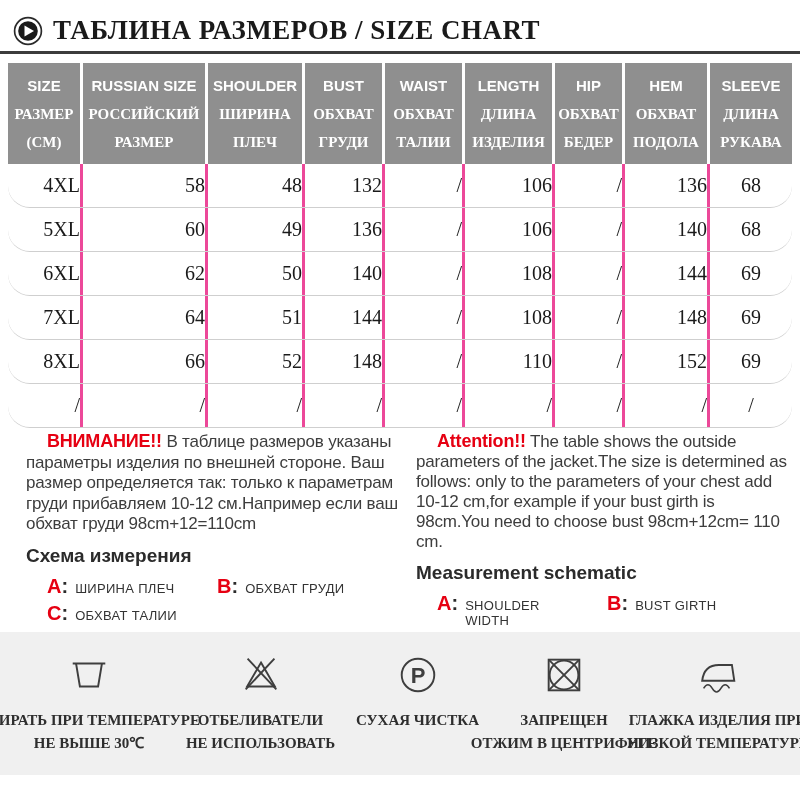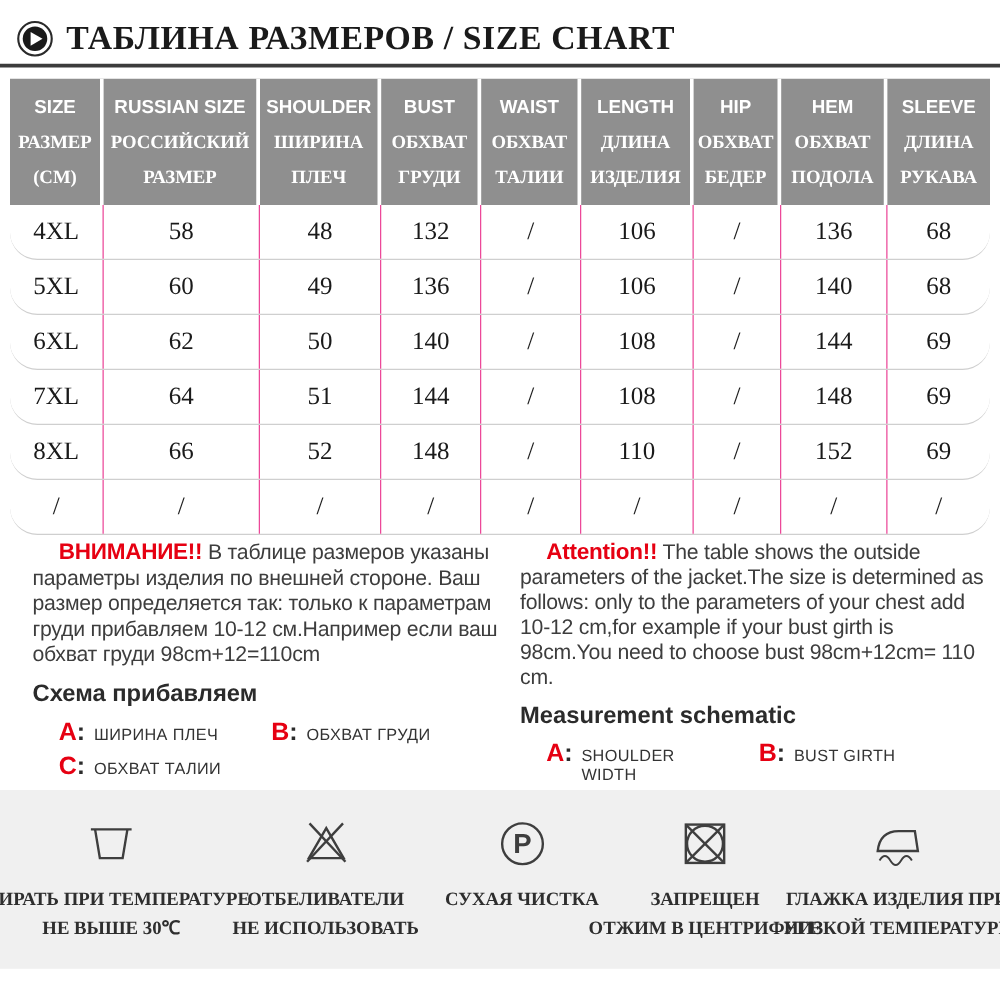--- a/index.html
+++ b/index.html
@@ -16,21 +16,21 @@
   
   .size-table { margin:9px 8px 0 8px; width:784px; }
   .trow { display:grid; grid-template-columns:75px 125px 97px 80px 80px 90px 70px 85px 82px;border-radius:22px; }
   .h { background:#8f8f8f; color:#fff; height:101px; display:flex; flex-direction:column;
        justify-content:center; align-items:center; text-align:center; line-height:28px; }
   .h:not(:last-child){ border-right:3px solid #fff; }
   .h .en { font-family:"Liberation Sans", sans-serif; font-weight:bold; font-size:15px; }
   .h .ru { font-weight:bold; font-size:15px; }
   .brow { border-bottom:1px solid #cfcfcf; }
   .brow > div { height:43px; line-height:43px; text-align:center; font-size:20px; }
-  .brow > div:not(:last-child){ border-right:1px solid #ec4899; }
+  .brow > div:not(:last-child){ border-right:3px solid #ec4899;text-align:right; }
 
   
   .notes { display:flex; padding:3px 8px 0 26px; gap:18px; }
   .note-col { width:372px; }
   .note-body { font-family:"Liberation Sans", sans-serif; font-size:17px; line-height:20.5px;
        color:#3d3d3d; letter-spacing:-.2px; }
   .note-col.en .note-body { line-height:20px; }
   .note-title { font-weight:bold; font-size:18px; }
   .schem-title { margin-top:10px; font-family:"Liberation Sans", sans-serif; font-weight:bold;
        font-size:19px; color:#2b2b2b; }
@@ -177,21 +177,21 @@
         <div>/</div>
         <div>/</div>
         <div>/</div>
         <div>/</div>
     </div>
   </div>
 
   <div class="notes">
     <div class="note-col ru">
       <div class="note-body"><span class="note-title red">ВНИМАНИЕ!!</span><span> В таблице размеров указаны параметры изделия по внешней стороне. Ваш размер определяется так: только к параметрам груди прибавляем 10-12 см.Например если ваш обхват груди 98cm+12=110cm</span></div>
-      <div class="schem-title">Схема прибавляем</div>
+      <div class="schem-title">Схема измерения</div>
       <div class="schem-grid">
         <div class="schem-item">
             <span class="schem-letter"><span class="red">A</span><span class="dot">:</span></span>
             <span class="schem-label">ШИРИНА ПЛЕЧ</span>
           </div>
         <div class="schem-item">
             <span class="schem-letter"><span class="red">B</span><span class="dot">:</span></span>
             <span class="schem-label">ОБХВАТ ГРУДИ</span>
           </div>
         <div class="schem-item">

